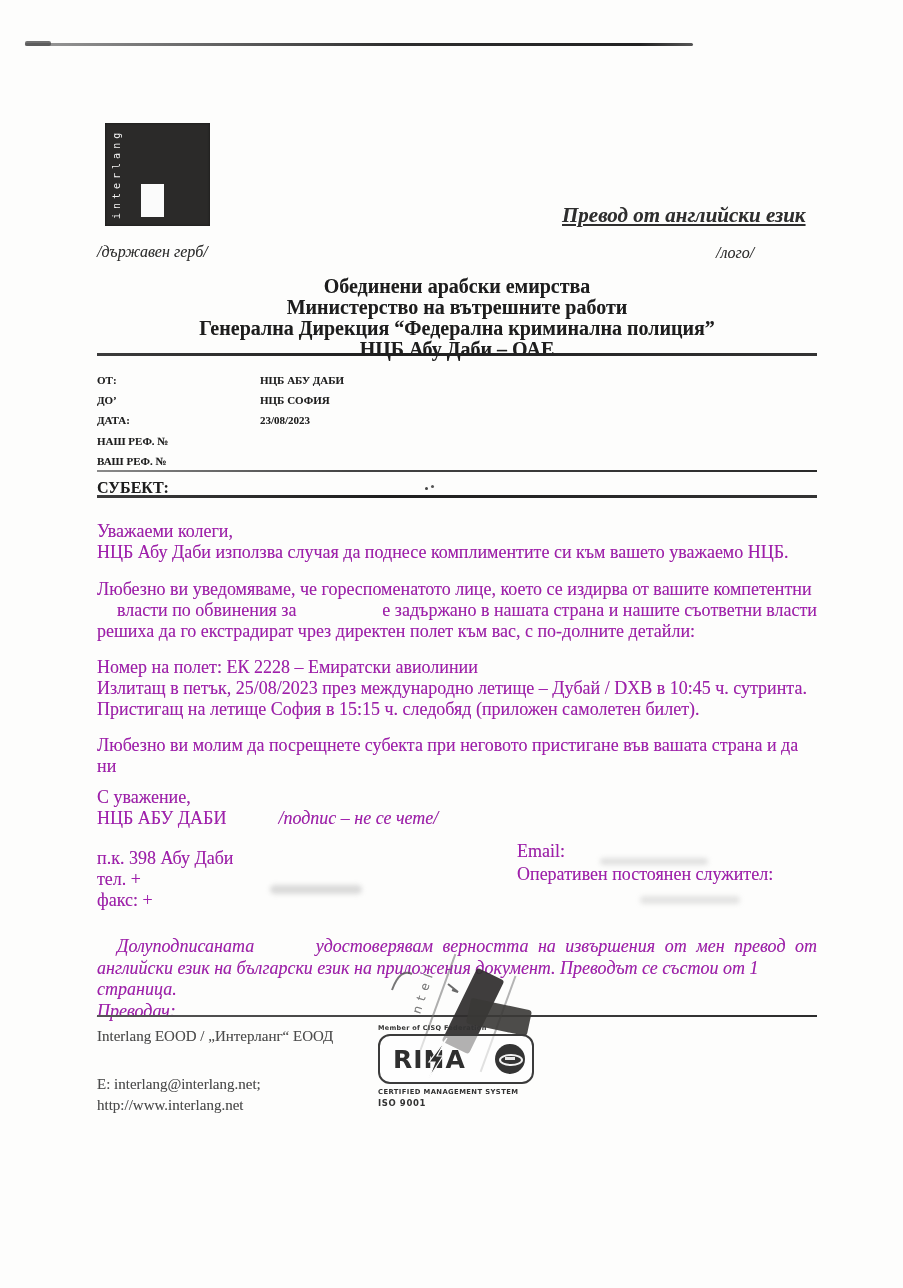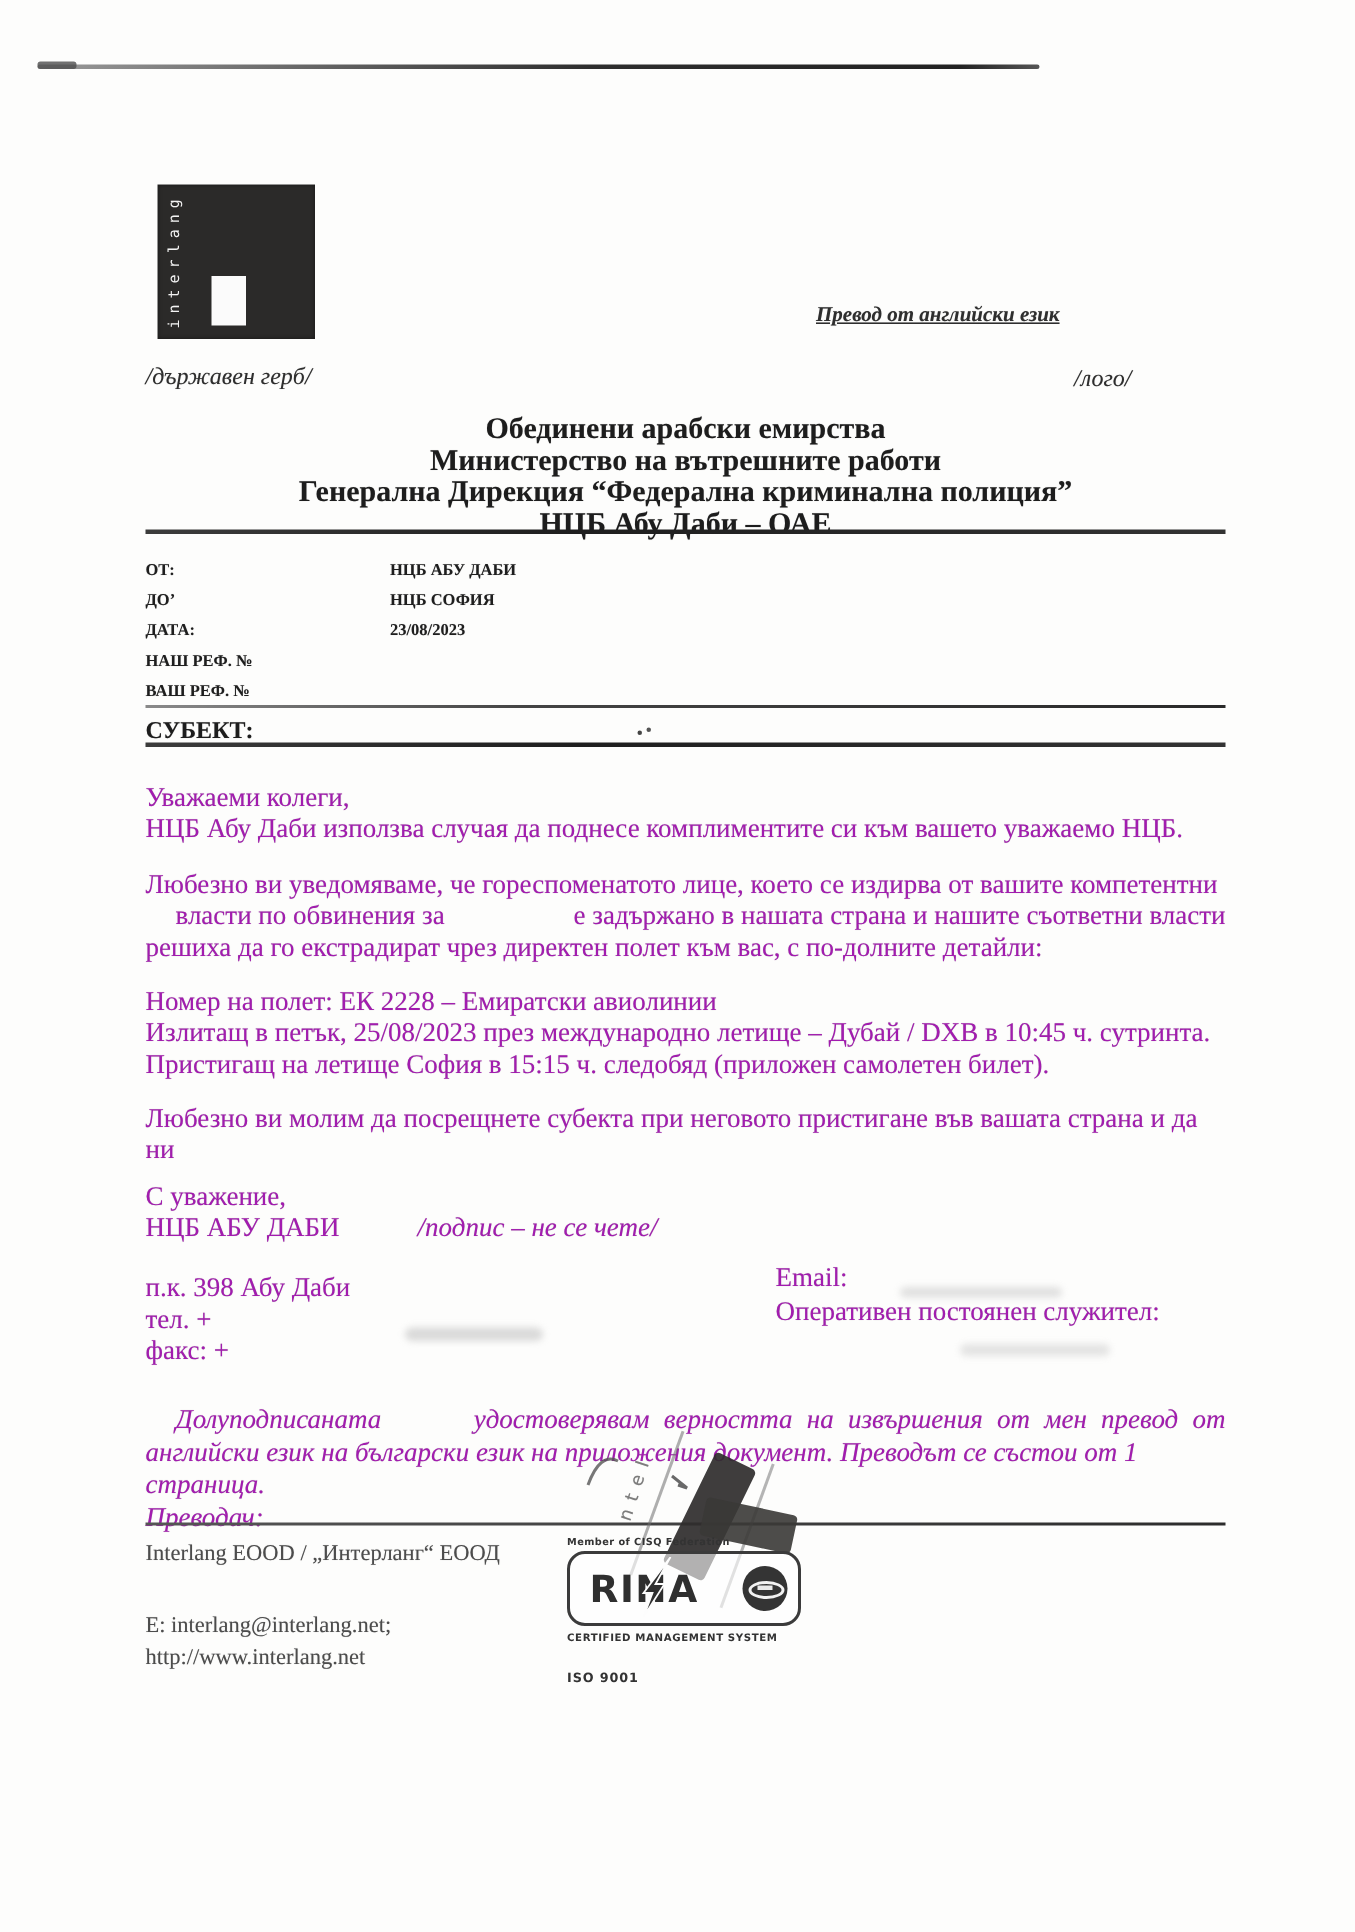--- a/index.html
+++ b/index.html
@@ -18,21 +18,21 @@
   
   .logo-box{left:105px;top:123px;width:105px;height:103px;background:#2b2a29;
     box-shadow:0 0 3px rgba(0,0,0,.5) inset;}
   .logo-box .vtext{position:absolute;left:6px;top:8px;height:88px;
     writing-mode:vertical-rl;transform:rotate(180deg);
     font-family:"DejaVu Sans Mono",monospace;font-size:10px;letter-spacing:4px;
     color:#f3f3f3;text-shadow:none;}
   .logo-box .wrect{position:absolute;left:36px;top:61px;width:23px;height:33px;background:#fbfbfb;}
   
   .note-italic{font-style:italic;font-size:16px;color:#2e2e2e;}
-  .trans-note{left:544px;top:203px;font-size:14px;font-weight:bold;text-decoration:underline;}
+  .trans-note{left:562px;top:203px;font-size:21px;font-weight:bold;text-decoration:underline;}
   .coat-note{left:97px;top:243px;}
   .logo-note{left:716px;top:244px;}
   
   .letterhead{left:97px;top:276px;width:720px;text-align:center;
     font-weight:bold;font-size:20px;line-height:21px;color:#1d1d1d;}
   .rule{left:97px;width:720px;background:linear-gradient(to right,#3c3c3c,#1e1e1e 40%,#333);}
   .rule1{top:353px;height:3px;}
   .rule-ref{top:470px;height:2px;background:linear-gradient(to right,#8a8a8a,#444 35%,#2a2a2a);}
   .rule2{top:495px;height:3px;}
   .rule-sig{top:1015px;height:2px;background:linear-gradient(to right,#555,#2c2c2c);}
@@ -69,21 +69,21 @@
   .rina .box{margin-top:2px;width:126px;height:46px;border:2.5px solid #3b3b3b;border-radius:12px;
     position:relative;display:flex;align-items:center;padding:0 13px;background:rgba(255,255,255,.6);}
   .rina .brand{font-size:25px;font-weight:bold;color:#2f2f2f;letter-spacing:1px;}
   .rina .arrow{position:absolute;left:47px;top:2px;}
   .rina .emblem{position:absolute;right:7px;top:8px;width:30px;height:30px;border-radius:50%;
     background:#343434;}
   .rina .emblem .band{position:absolute;left:4px;top:10px;width:20px;height:8px;
     border:2px solid #f2f2f2;border-radius:50%;}
   .rina .emblem .bar{position:absolute;left:10px;top:13px;width:10px;height:3px;background:#e9e9e9;}
   .rina .certified{margin-top:4px;font-size:6.8px;font-weight:bold;color:#333;filter:blur(.35px);letter-spacing:.4px;}
-  .rina .iso{margin-top:18px;font-size:8.5px;font-weight:bold;color:#333;filter:blur(.3px);letter-spacing:.6px;}
+  .rina .iso{margin-top:2px;font-size:8.5px;font-weight:bold;color:#333;filter:blur(.3px);letter-spacing:.6px;}
 </style>
 </head>
 <body>
 
 <div class="page">
 
   <div class="abs scan-line-top"></div>
   <div class="abs scan-dash"></div>
 
   <div class="abs logo-box">

